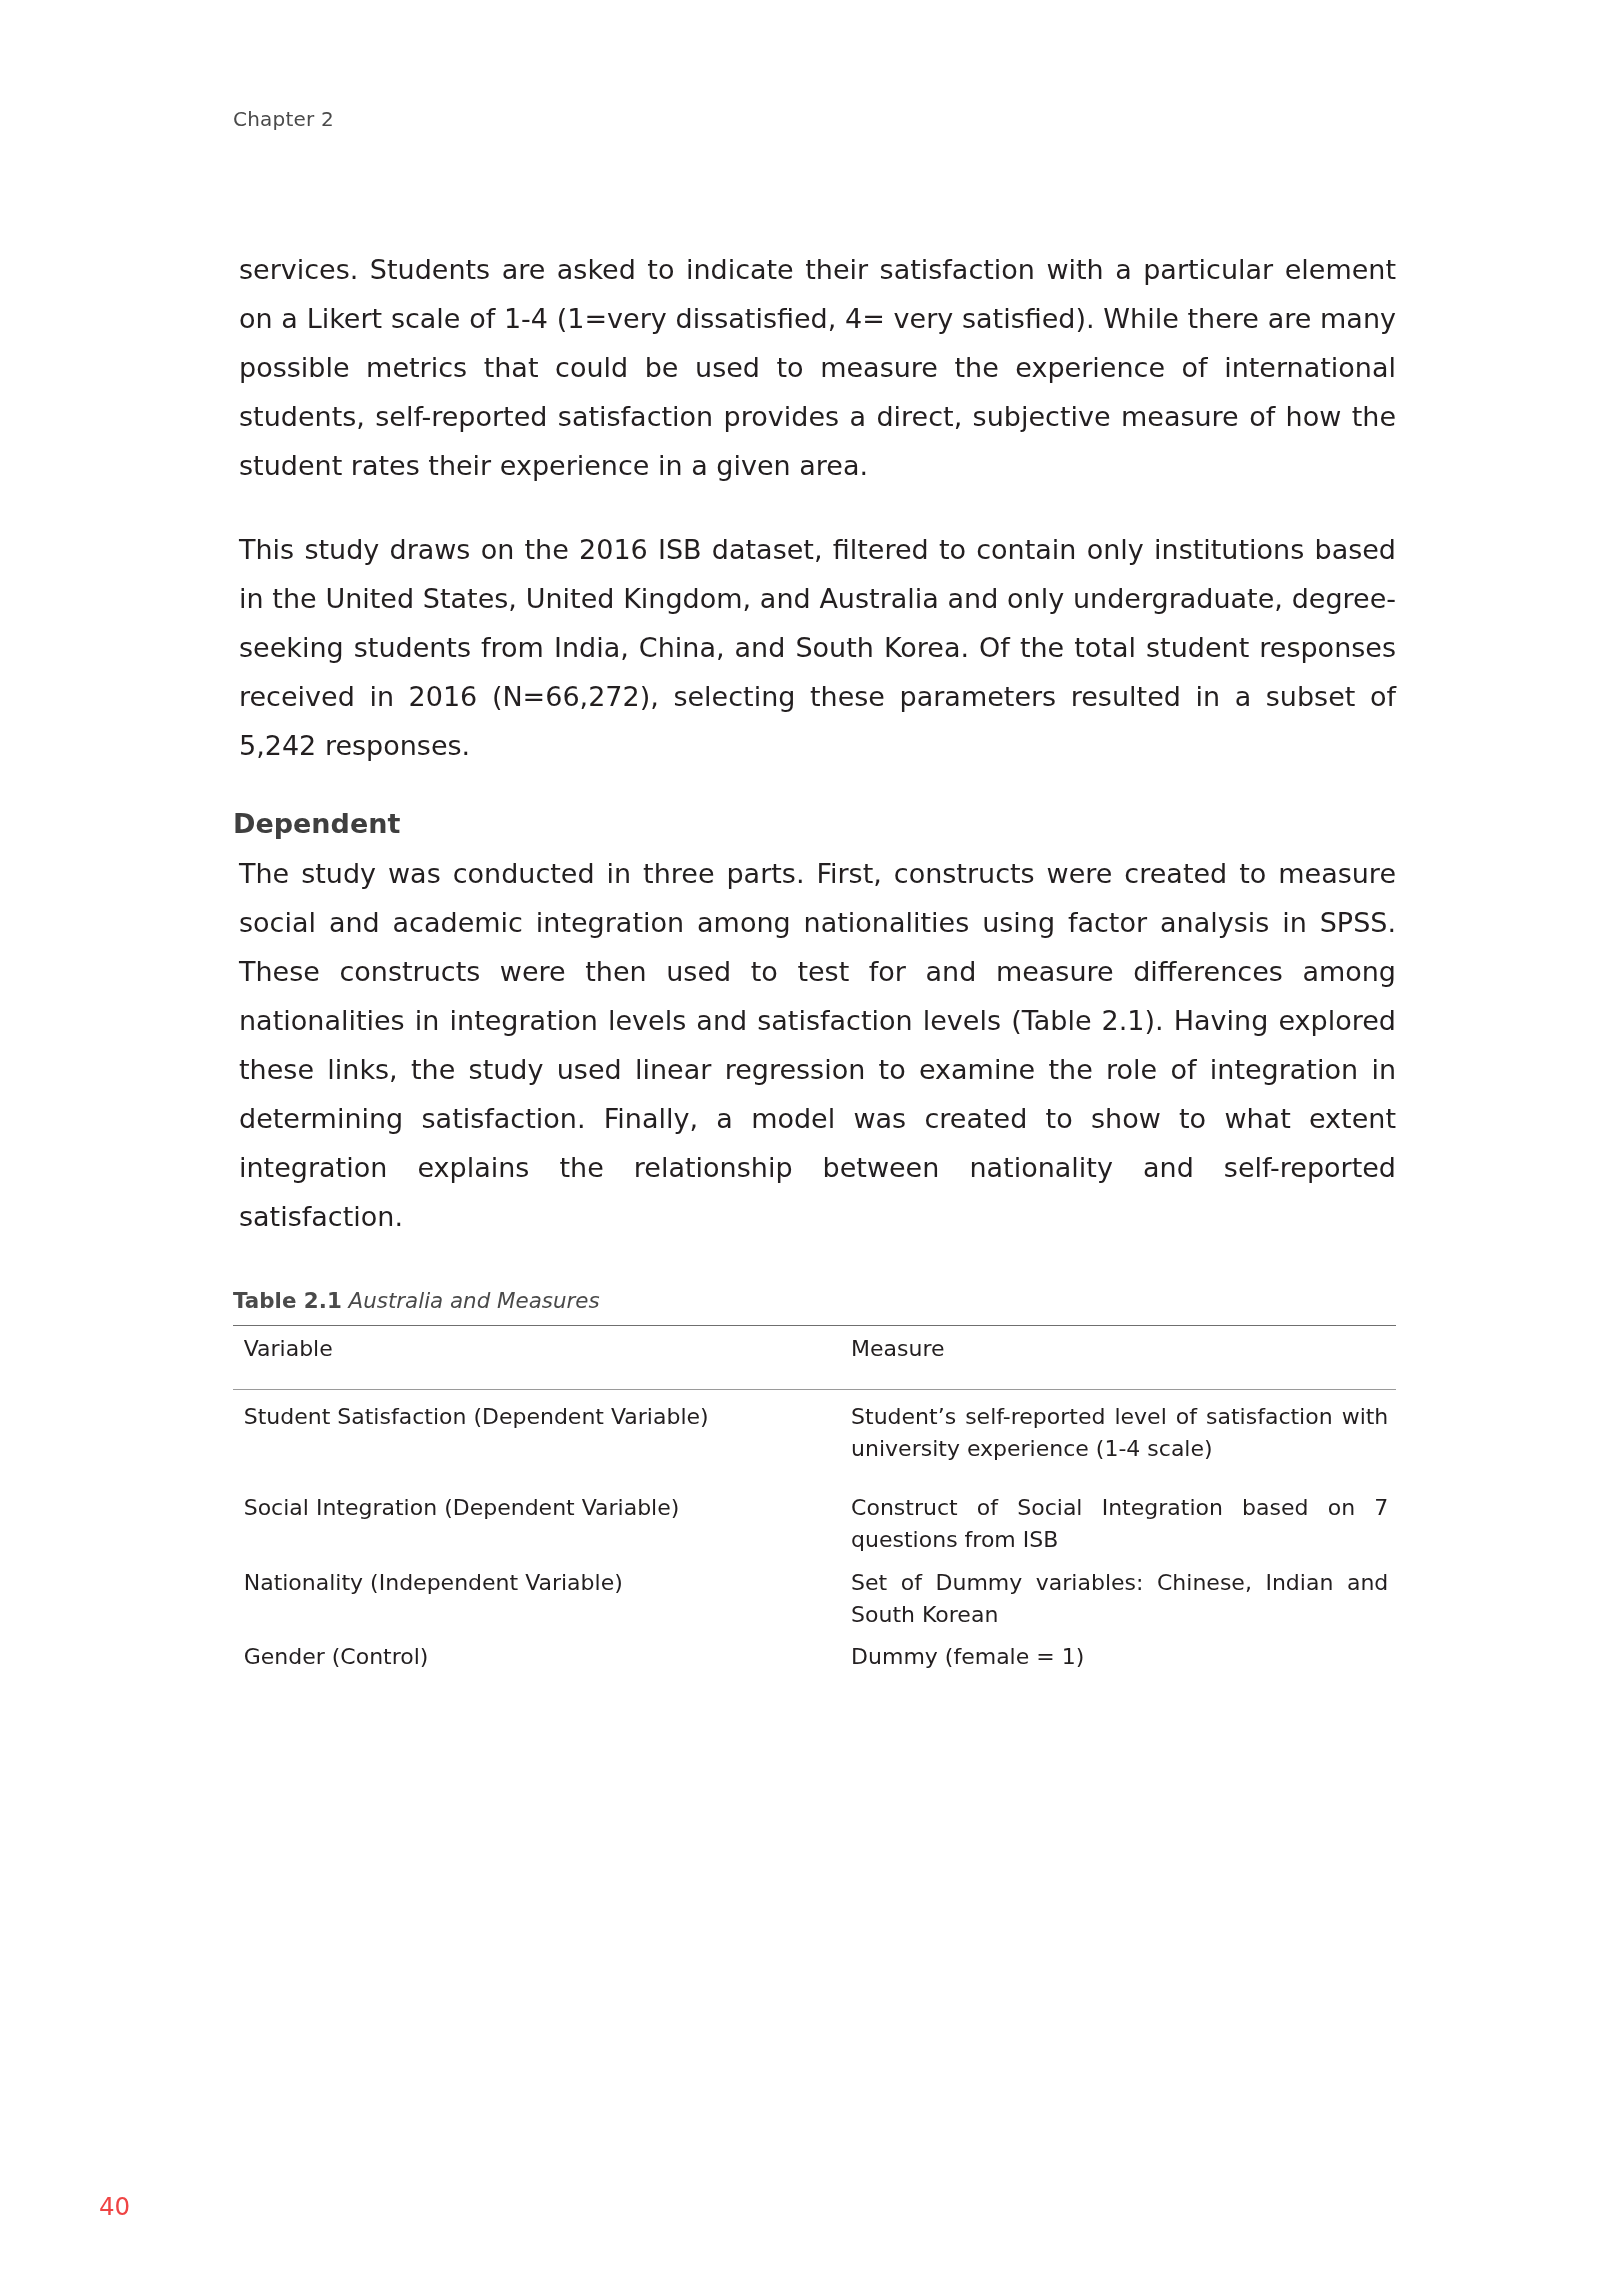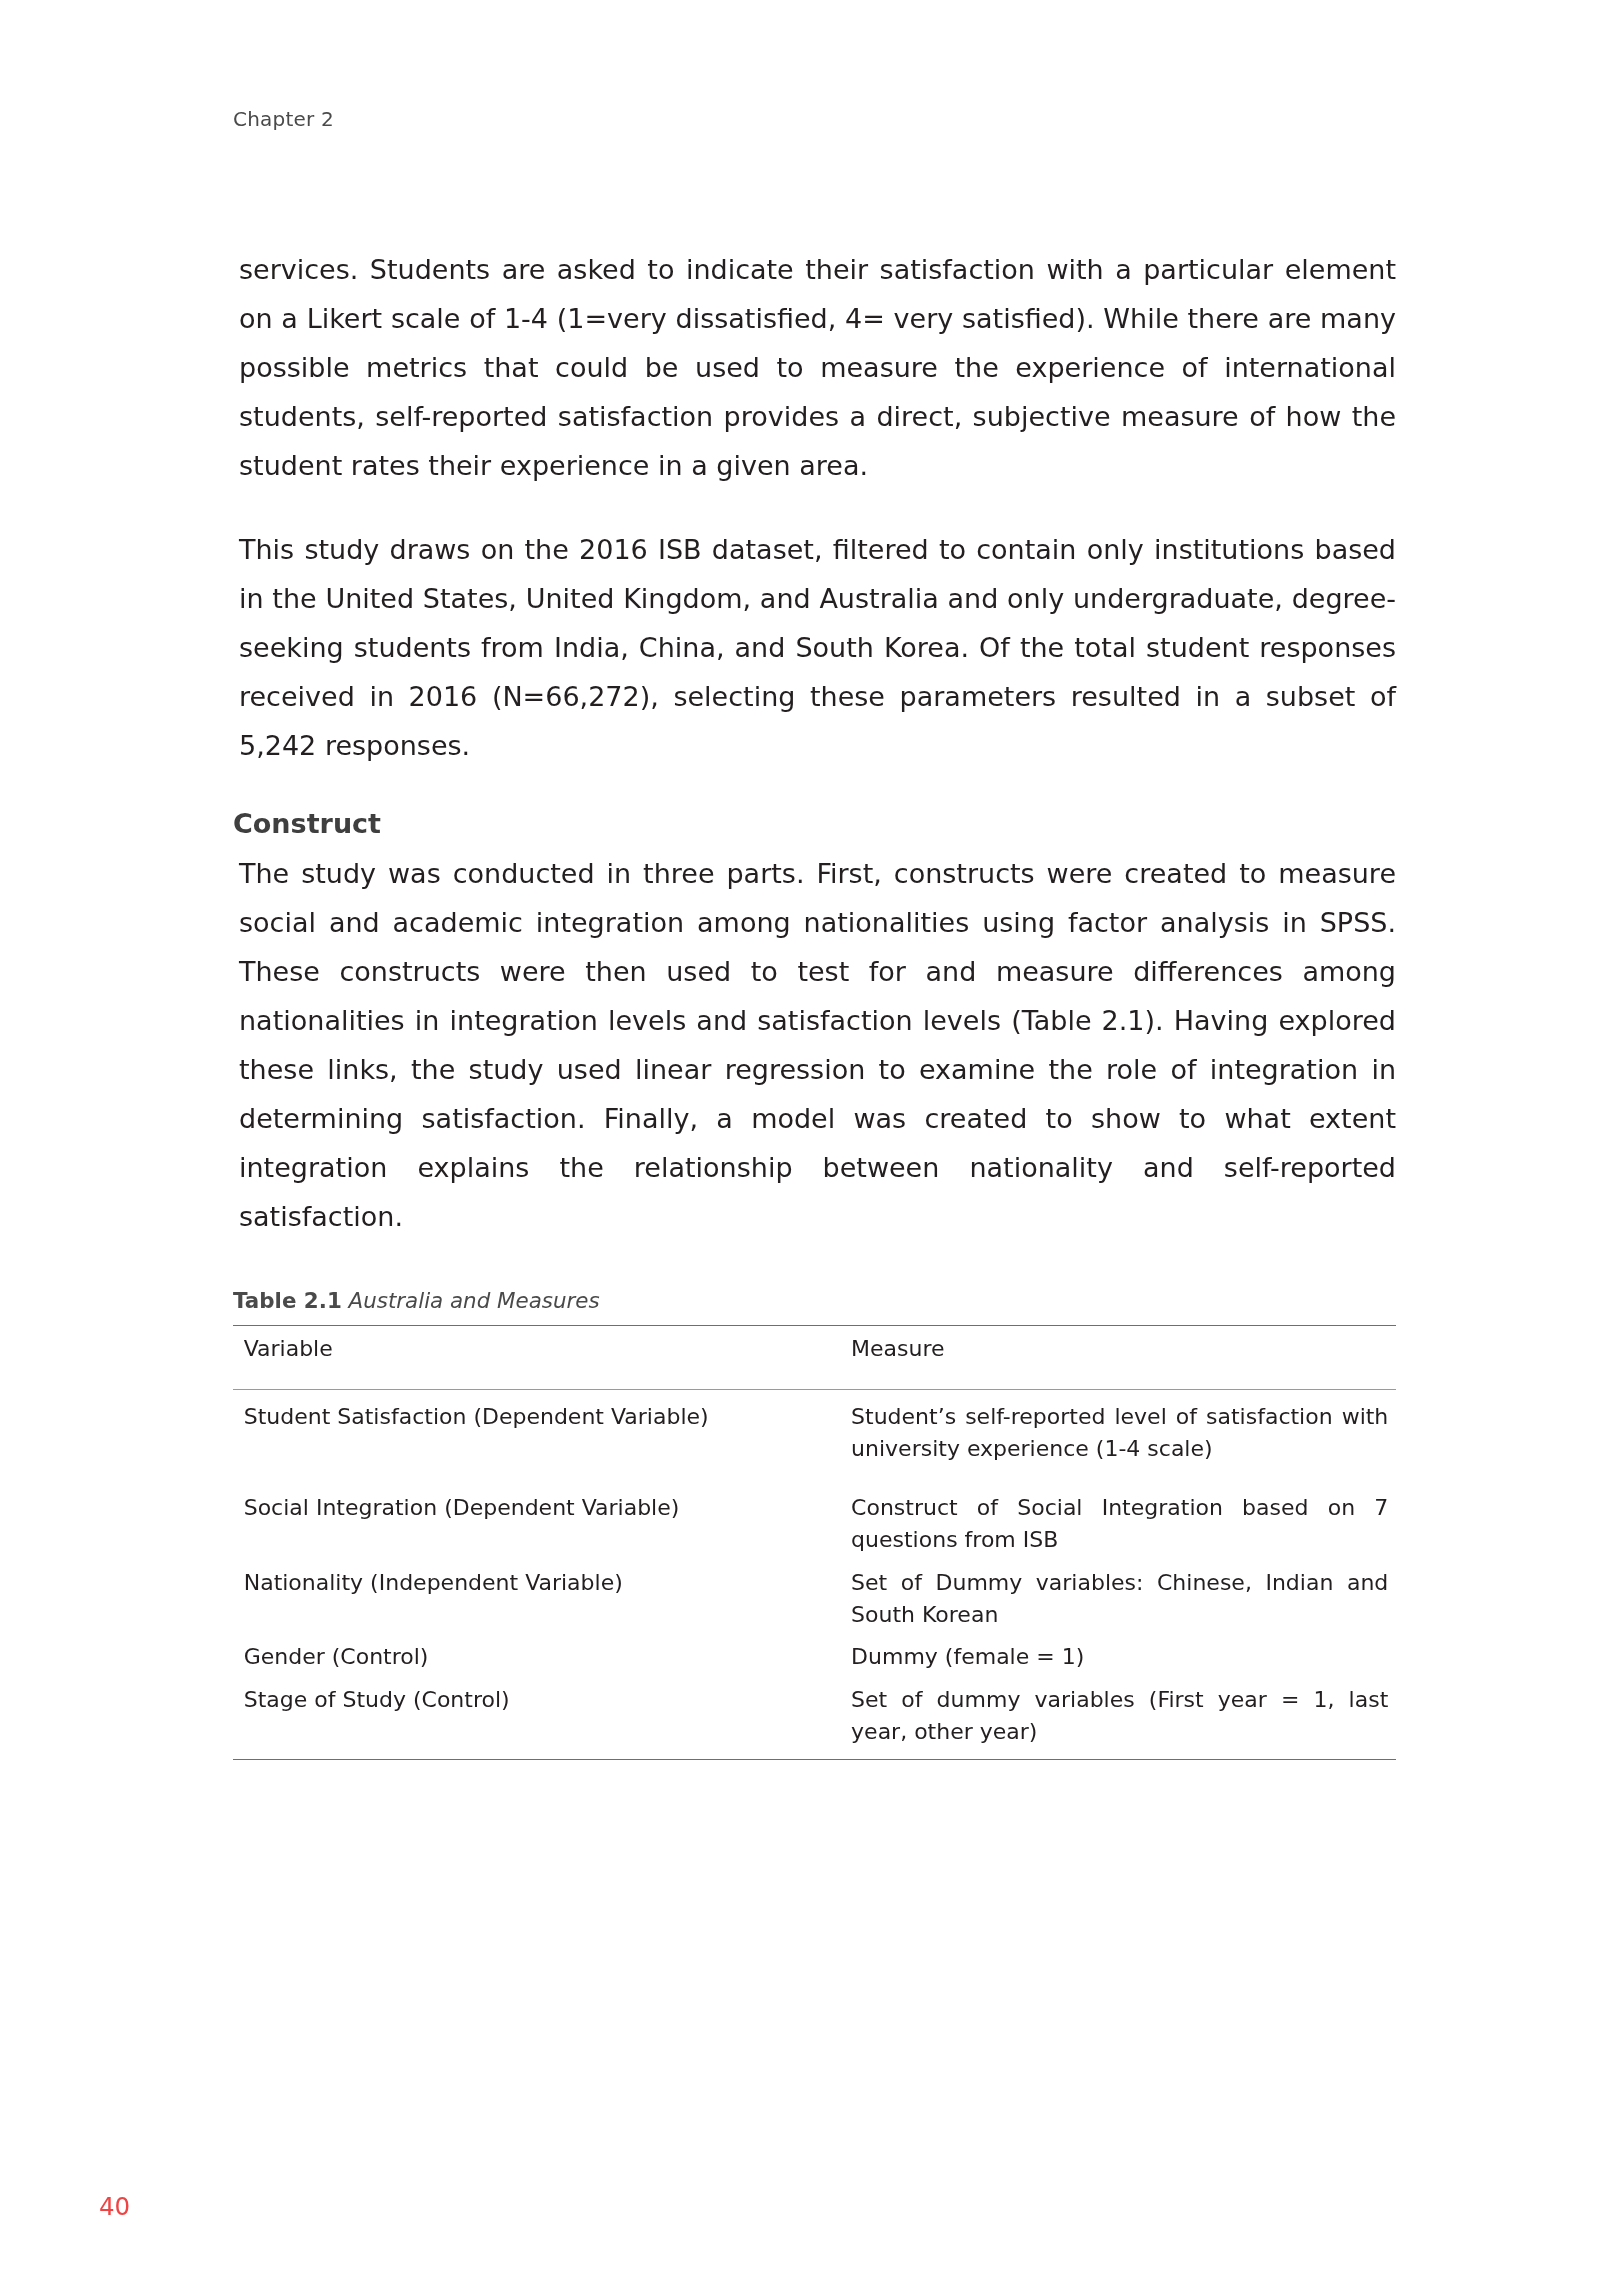--- a/index.html
+++ b/index.html
@@ -122,21 +122,21 @@
 <div class="page">
 
   <div class="running-head">Chapter 2</div>
 
   <div class="content">
 
     <p class="body">services. Students are asked to indicate their satisfaction with a particular element on a Likert scale of 1-4 (1=very dissatisfied, 4= very satisfied). While there are many possible metrics that could be used to measure the experience of international students, self-reported satisfaction provides a direct, subjective measure of how the student rates their experience in a given area.</p>
 
     <p class="body last-para">This study draws on the 2016 ISB dataset, filtered to contain only institutions based in the United States, United Kingdom, and Australia and only undergraduate, degree-seeking students from India, China, and South Korea. Of the total student responses received in 2016 (N=66,272), selecting these parameters resulted in a subset of 5,242 responses.</p>
 
-    <h2 class="section">Construct</h2>
+    <h2 class="section">Dependent</h2>
 
     <p class="body">The study was conducted in three parts. First, constructs were created to measure social and academic integration among nationalities using factor analysis in SPSS. These constructs were then used to test for and measure differences among nationalities in integration levels and satisfaction levels (Table 2.1). Having explored these links, the study used linear regression to examine the role of integration in determining satisfaction. Finally, a model was created to show to what extent integration explains the relationship between nationality and self-reported satisfaction.</p>
 
     <div class="table-caption">
       <span class="cap-label">Table 2.1</span>
       <span class="cap-title">Australia and Measures</span>
     </div>
 
     <table class="vars">
       <thead>
@@ -155,24 +155,20 @@
           <td>Construct of Social Integration based on 7 questions from ISB</td>
         </tr>
         <tr>
           <td>Nationality (Independent Variable)</td>
           <td>Set of Dummy variables: Chinese, Indian and South Korean</td>
         </tr>
         <tr>
           <td>Gender (Control)</td>
           <td>Dummy (female = 1)</td>
         </tr>
-        <tr class="last-row">
-          <td>Stage of Study (Control)</td>
-          <td>Set of dummy variables (First year = 1, last year, other year)</td>
-        </tr>
       </tbody>
     </table>
 
   </div>
 
   <div class="page-number">40</div>
 
 </div>
 
 

